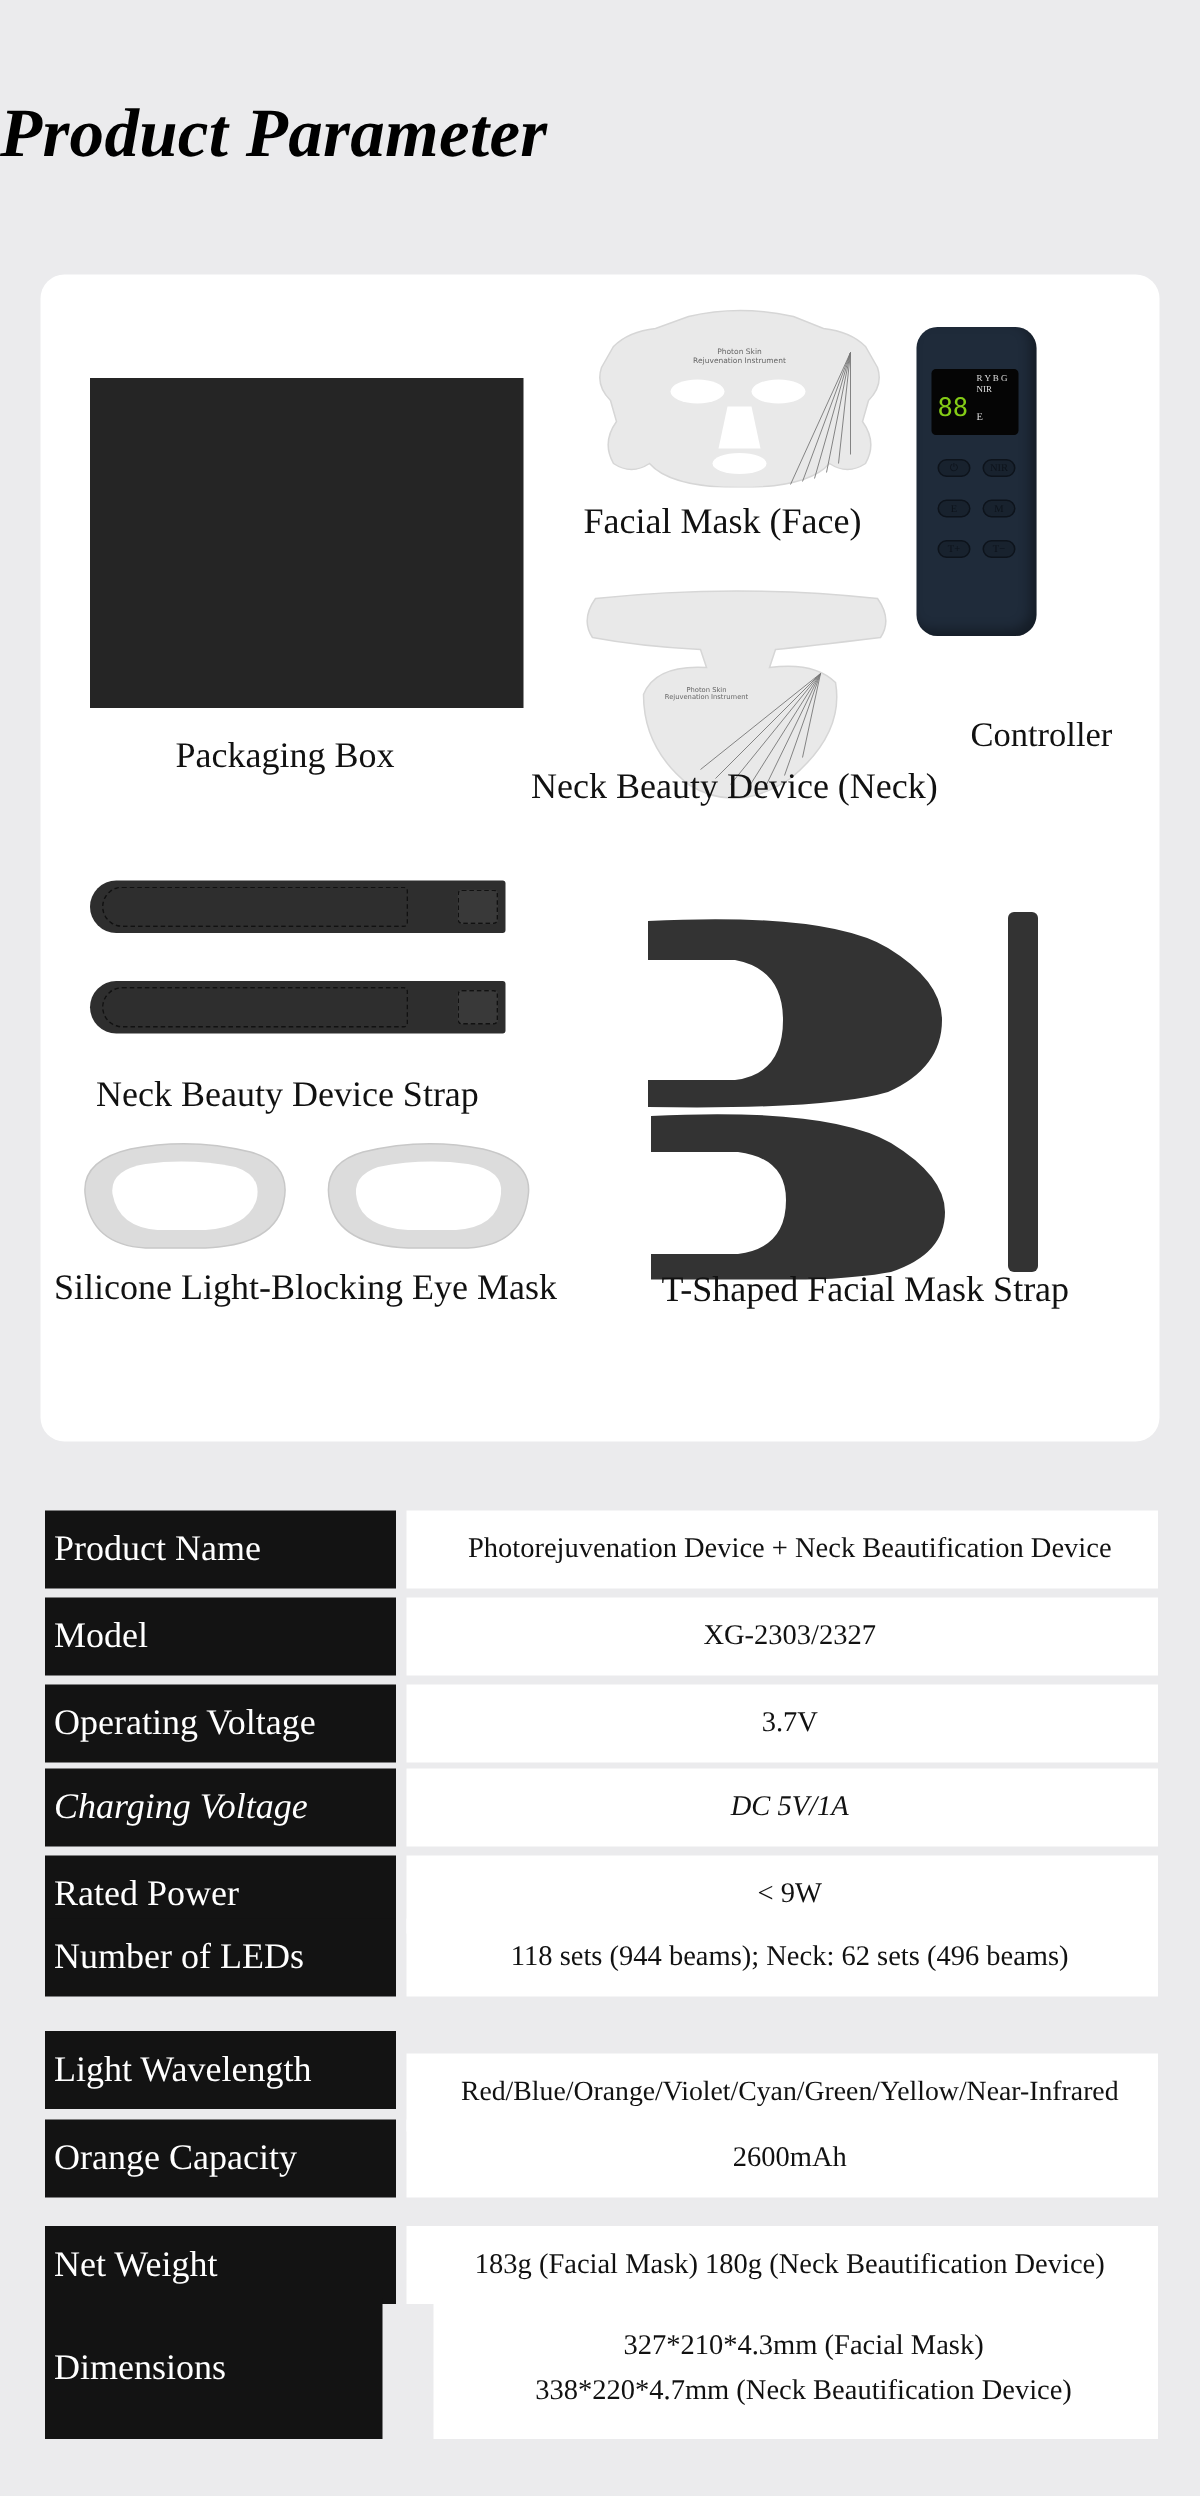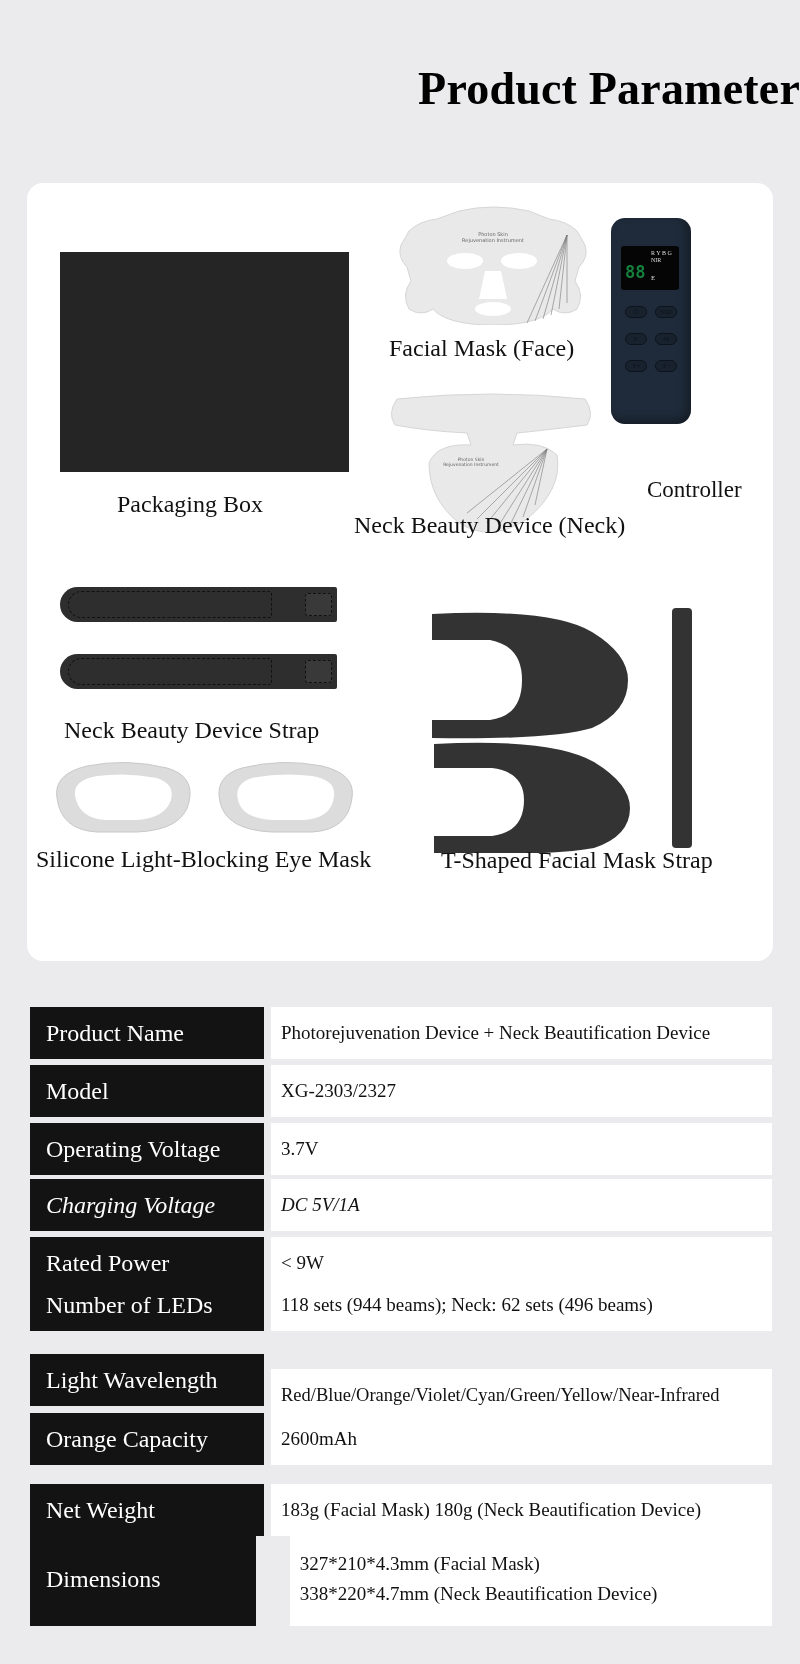--- a/index.html
+++ b/index.html
@@ -1,42 +1,42 @@
 <!DOCTYPE html>
 <html><head>
 <meta charset="utf-8">
 <style>
   * { box-sizing: border-box; margin: 0; padding: 0; }
   html, body { width: 800px; height: 1664px; background: #ebebed; overflow: hidden; }
   body { position: relative; font-family: "Liberation Serif", "DejaVu Serif", serif; color: #111; }
 
   .title {
-    position: absolute; left: 0; top: 62px; width: 800px; text-align: right;
-    font-size: 46px; font-weight: bold; letter-spacing: 0.2px; color: #000;
+    position: absolute; left: 0; top: 62px; width: 800px; text-align: left;
+    font-size: 46px; font-weight: bold; letter-spacing: 0.2px; color: #000; font-style: italic;
   }
 
   .card {
     position: absolute; left: 27px; top: 183px; width: 746px; height: 778px;
     background: #fff; border-radius: 16px;
   }
   .abs { position: absolute; }
   .caption { position: absolute; font-size: 24px; color: #111; white-space: nowrap; }
 
   .packaging-box { left: 33px; top: 69px; width: 289px; height: 220px; background: #252525; }
 
   
   .spec-table { position: absolute; left: 30px; top: 1007px; width: 742px; }
   .spec-row { position: absolute; left: 0; width: 742px; display: flex; }
   .spec-label {
     width: 234px; height: 100%; background: #131313; color: #fff;
-    font-size: 24px; display: flex; align-items: center; padding-left: 16px;
+    font-size: 24px; display: flex; align-items: center; padding-left: 6px;
   }
   .spec-value {
     margin-left: 7px; width: 501px; height: 100%; background: #fff; color: #111;
-    font-size: 19px; display: flex; flex-direction: column; justify-content: center; padding-left: 10px;
+    font-size: 19px; display: flex; flex-direction: column; justify-content: center; padding-left: 10px; text-align: center;
   }
   .spec-value .line2 { margin-top: 8px; }
 </style>
 </head>
 <body>
 
 <div class="title">Product Parameter</div>
 
 <div class="card">
 
@@ -57,21 +57,21 @@
       <line x1="178" y1="30" x2="154" y2="114"></line>
         <line x1="178" y1="30" x2="162" y2="110"></line>
       <line x1="178" y1="30" x2="170" y2="104"></line>
         <line x1="178" y1="30" x2="178" y2="98"></line>
     </g>
   </svg>
   <div class="caption" style="left:362px; top:152px;">Facial Mask (Face)</div>
 
   <div class="abs" style="left:584px; top:35px; width:80px; height:206px; background:#1f2b3a; border-radius:14px; box-shadow: inset -4px -4px 8px rgba(0,0,0,0.35);">
     <div class="abs" style="left:10px; top:28px; width:58px; height:44px; background:#050505; border-radius:3px;">
-      <div class="abs" style="left:4px; top:18px; color:#15803d; font-family:'DejaVu Sans Mono',monospace; font-size:17px; font-weight:bold; line-height:1;text-align:right;">88</div>
+      <div class="abs" style="left:4px; top:18px; color:#84cc16; font-family:'DejaVu Sans Mono',monospace; font-size:17px; font-weight:normal; line-height:1;text-align:right;">88</div>
       <div class="abs" style="left:30px; top:4px; width:26px; color:#ddd; font-size:6px; line-height:7px;">R Y B G NIR</div>
       <div class="abs" style="left:30px; top:28px; color:#ddd; font-size:7px;">E</div>
     </div>
     <div class="abs" style="left:14px; top:88px; width:52px; display:grid; grid-template-columns: 22px 22px; column-gap:8px; row-gap:15px;">
       <div style="height:12px; border:1px solid #0d131b; border-radius:6px; background:#18222e; color:#0d131b; font-size:7px; text-align:center; line-height:10px;">⏻</div>
       <div style="height:12px; border:1px solid #0d131b; border-radius:6px; background:#18222e; color:#0d131b; font-size:7px; text-align:center; line-height:10px;">NIR</div>
       <div style="height:12px; border:1px solid #0d131b; border-radius:6px; background:#18222e; color:#0d131b; font-size:7px; text-align:center; line-height:10px;">E</div>
       <div style="height:12px; border:1px solid #0d131b; border-radius:6px; background:#18222e; color:#0d131b; font-size:7px; text-align:center; line-height:10px;">M</div>
       <div style="height:12px; border:1px solid #0d131b; border-radius:6px; background:#18222e; color:#0d131b; font-size:7px; text-align:center; line-height:10px;">T+</div>
       <div style="height:12px; border:1px solid #0d131b; border-radius:6px; background:#18222e; color:#0d131b; font-size:7px; text-align:center; line-height:10px;">T−</div>

